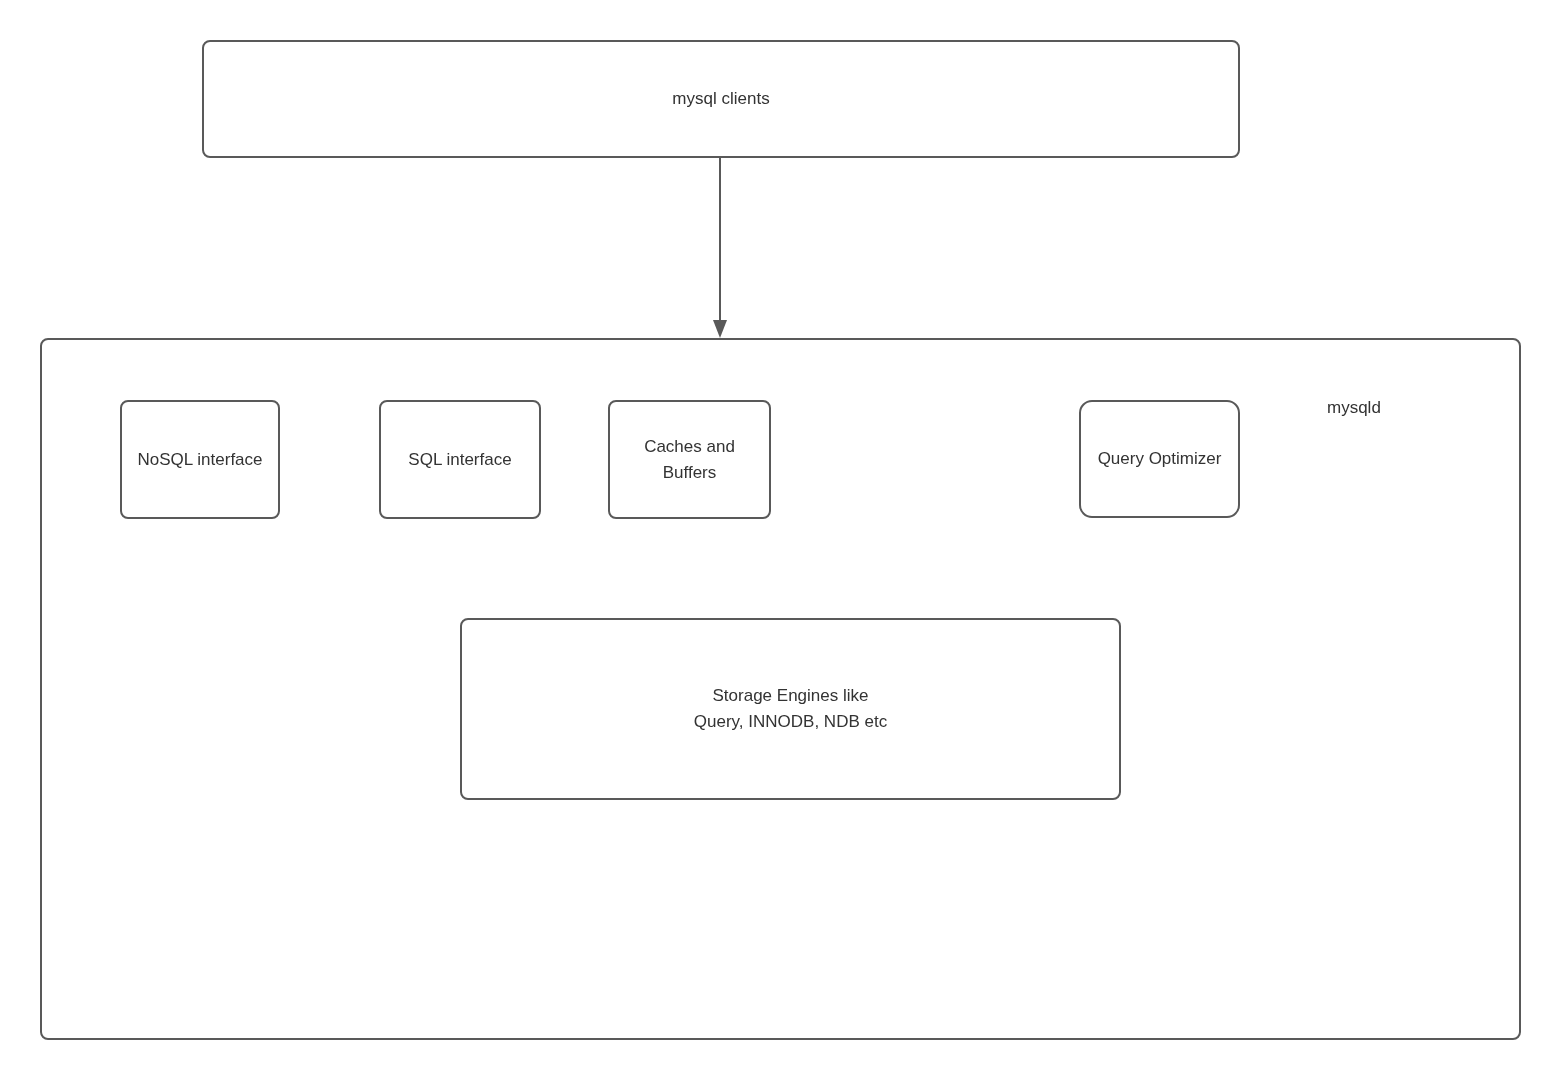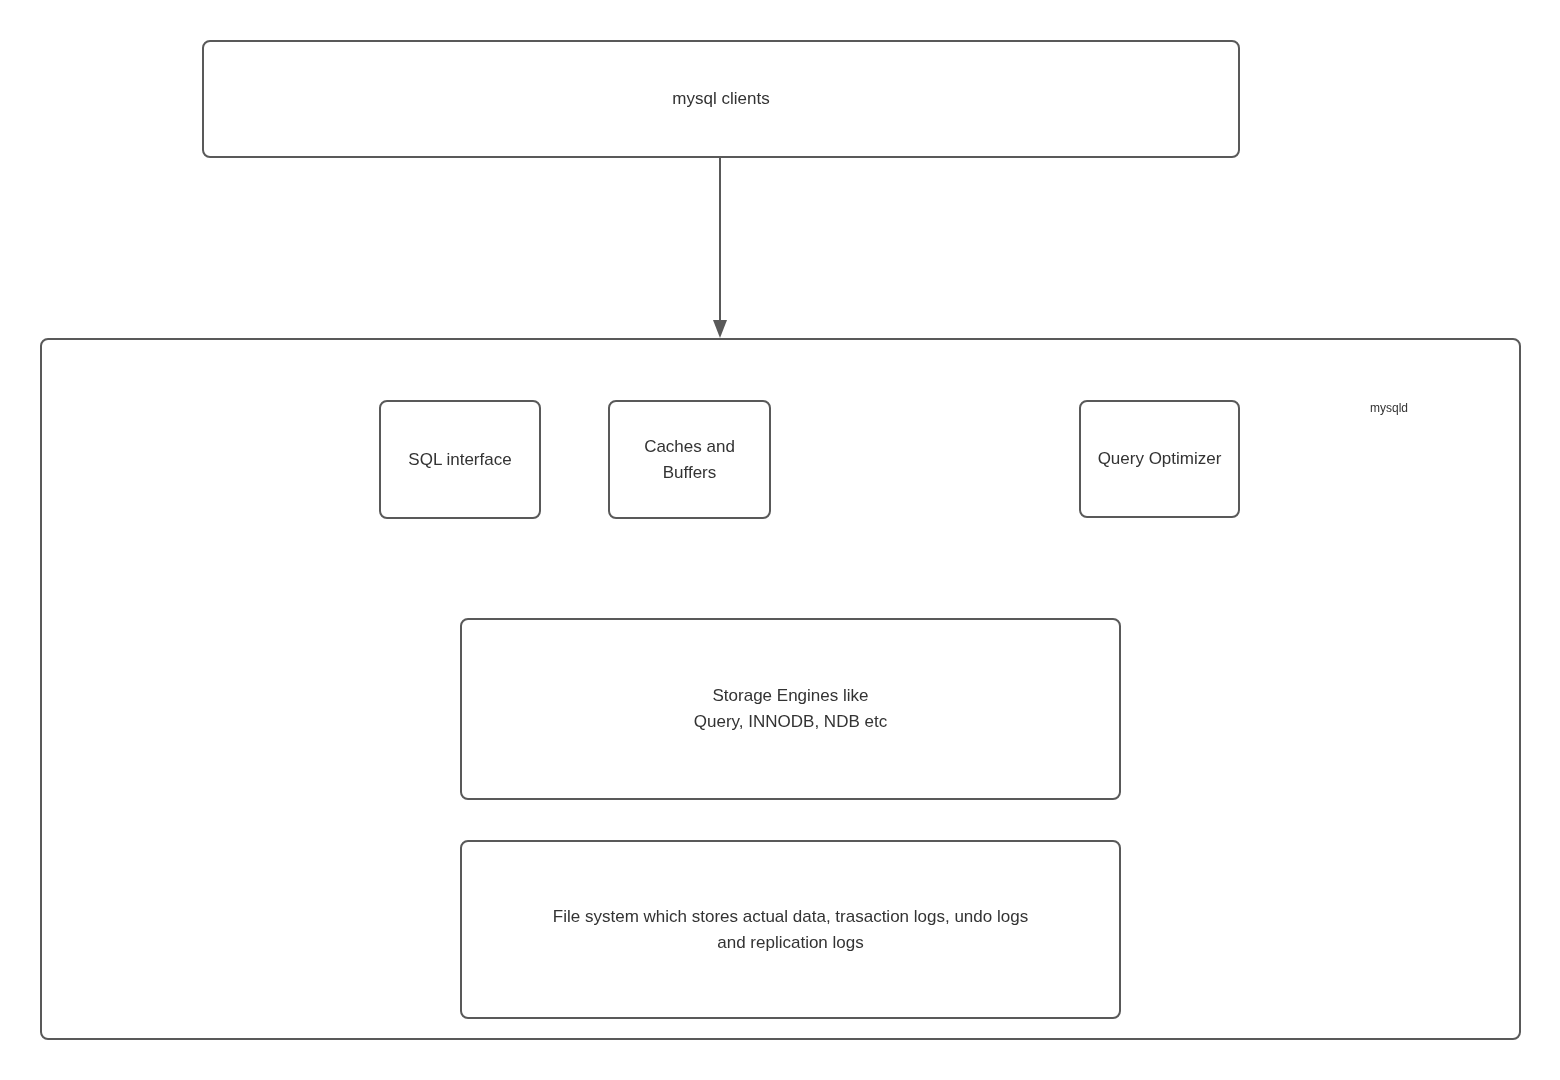--- a/index.html
+++ b/index.html
@@ -37,32 +37,31 @@
   
   .client-box   { left: 202px;  top: 40px;  width: 1038px; height: 118px; }
 
   
   .mysqld-box   { left: 40px;   top: 338px; width: 1481px; height: 702px;
                   display: block; padding: 0; }
   .mysqld-label {
     position: absolute;
     left: 1327px;
     top: 398px;
-    font-size: 12px;
+    font-size: 17px;
     line-height: 20px;
     color: #333333;
-    margin-left: 43px;
   }
 
   
   .comp-nosql   { left: 120px;  top: 400px; width: 160px; height: 119px; }
   .comp-sql     { left: 379px;  top: 400px; width: 162px; height: 119px; }
   .comp-caches  { left: 608px;  top: 400px; width: 163px; height: 119px; }
   .comp-parser  { left: 845px;  top: 400px; width: 160px; height: 118px; }
-  .comp-query   { left: 1079px; top: 400px; width: 161px; height: 118px; }
+  .comp-query   { left: 1079px; top: 400px; width: 161px; height: 118px; border-radius: 13px; }
 
   
   .storage-box  { left: 460px;  top: 618px; width: 661px; height: 182px; }
   .fs-box       { left: 460px;  top: 840px; width: 661px; height: 179px; }
 
   
   .arrow-svg {
     position: absolute;
     left: 708px;
     top: 157px;
@@ -80,33 +79,32 @@
   </div>
 
   <svg class="arrow-svg" viewBox="0 0 24 182" xmlns="http://www.w3.org/2000/svg">
     <line x1="12" y1="0" x2="12" y2="165" stroke="#595959" stroke-width="2"></line>
     <polygon points="12,181 5,163 19,163" fill="#595959"></polygon>
   </svg>
 
   <div class="box mysqld-box"></div>
   <span class="mysqld-label">mysqld</span>
 
+  <div class="box comp-nosql">
+    <span>NoSQL interface</span>
+  </div>
   <div class="box comp-caches">
     <span>Caches and Buffers</span>
   </div>
   <div class="box comp-sql">
     <span>SQL interface</span>
   </div>
   <div class="box comp-query">
     <span>Query Optimizer</span>
   </div>
 
   <div class="box storage-box">
     <span>Storage Engines like</span>
     <span>Query, INNODB, NDB etc</span>
   </div>
 
-  <div class="box fs-box">
-    <span>File system which stores actual data, trasaction logs, undo logs</span>
-    <span>and replication logs</span>
-  </div>
 
 </div>
 
 </body></html>

